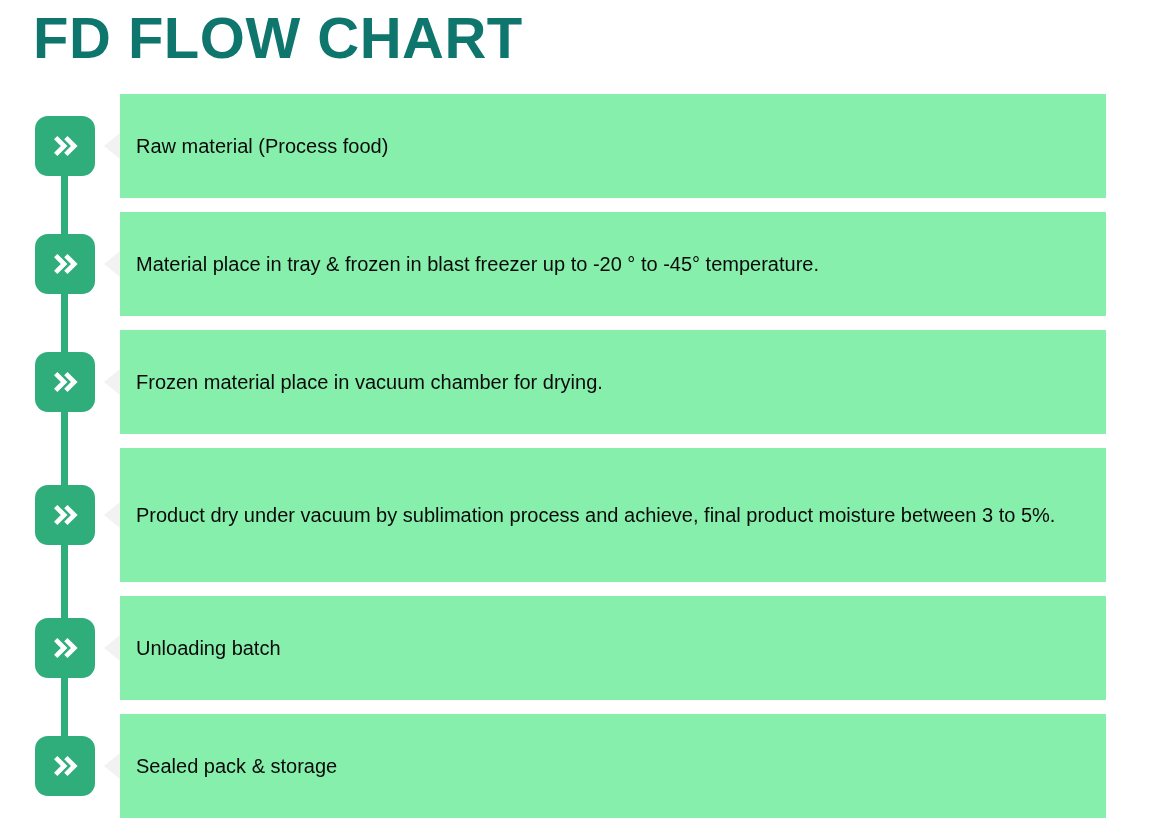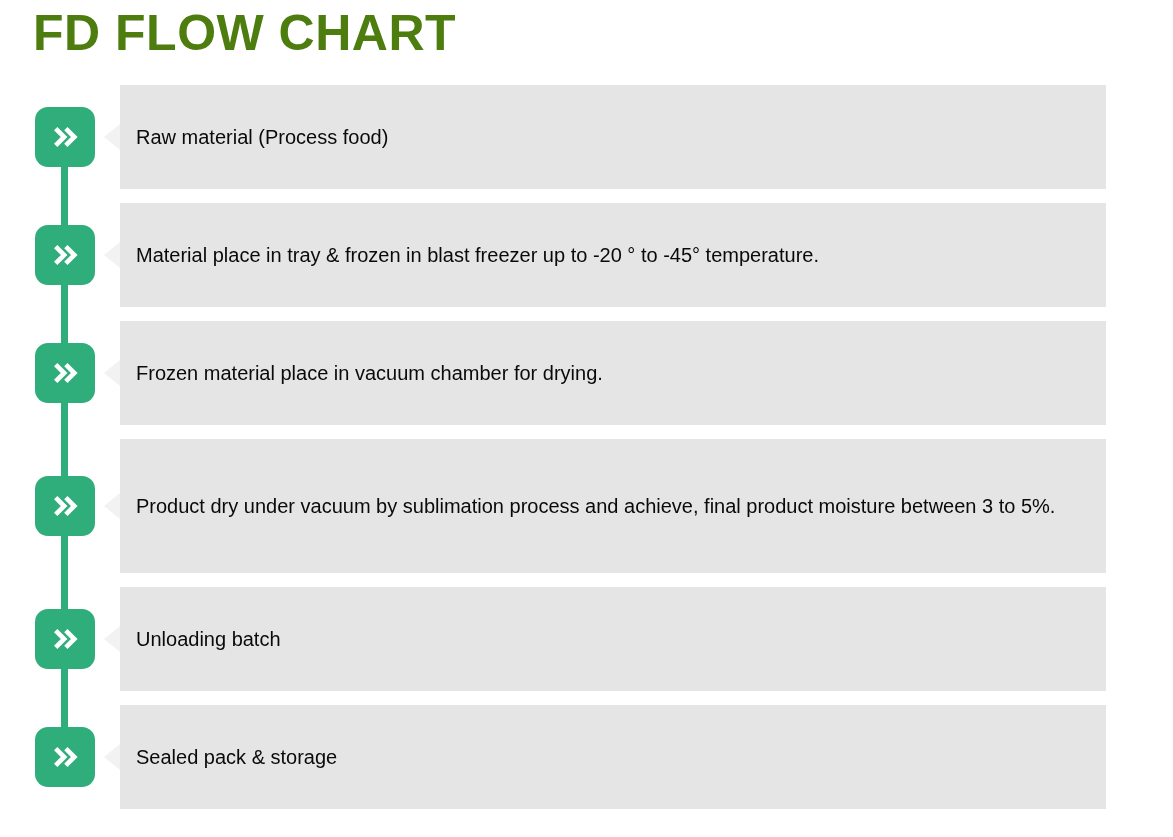--- a/index.html
+++ b/index.html
@@ -14,25 +14,25 @@
 
   .page {
     position: relative;
     width: 1173px;
     height: 837px;
     background: #ffffff;
   }
 
   .page-title {
     margin: 6px 8px 0 33px;
-    font-size: 50px;
+    font-size: 58px;
     line-height: 1.1;
     font-weight: 700;
     letter-spacing: 0.5px;
-    color: #4d7c0f;
+    color: #0f766e;
   }
 
   .flow {
     position: relative;
     margin-top: 24px;
     width: 1106px;
   }
 
   
   .flow-line {
@@ -69,21 +69,21 @@
 
   .step-badge svg {
     display: block;
   }
 
   .step-box {
     position: relative;
     flex: 1;
     margin-left: 25px;
     min-height: 104px;
-    background: #e5e5e5;
+    background: #86efac;
     display: flex;
     align-items: center;
     padding: 10px 12px 10px 16px;
     box-sizing: border-box;
   }
 
   .step-row.tall .step-box {
     min-height: 134px;
     text-align: right;
   }

